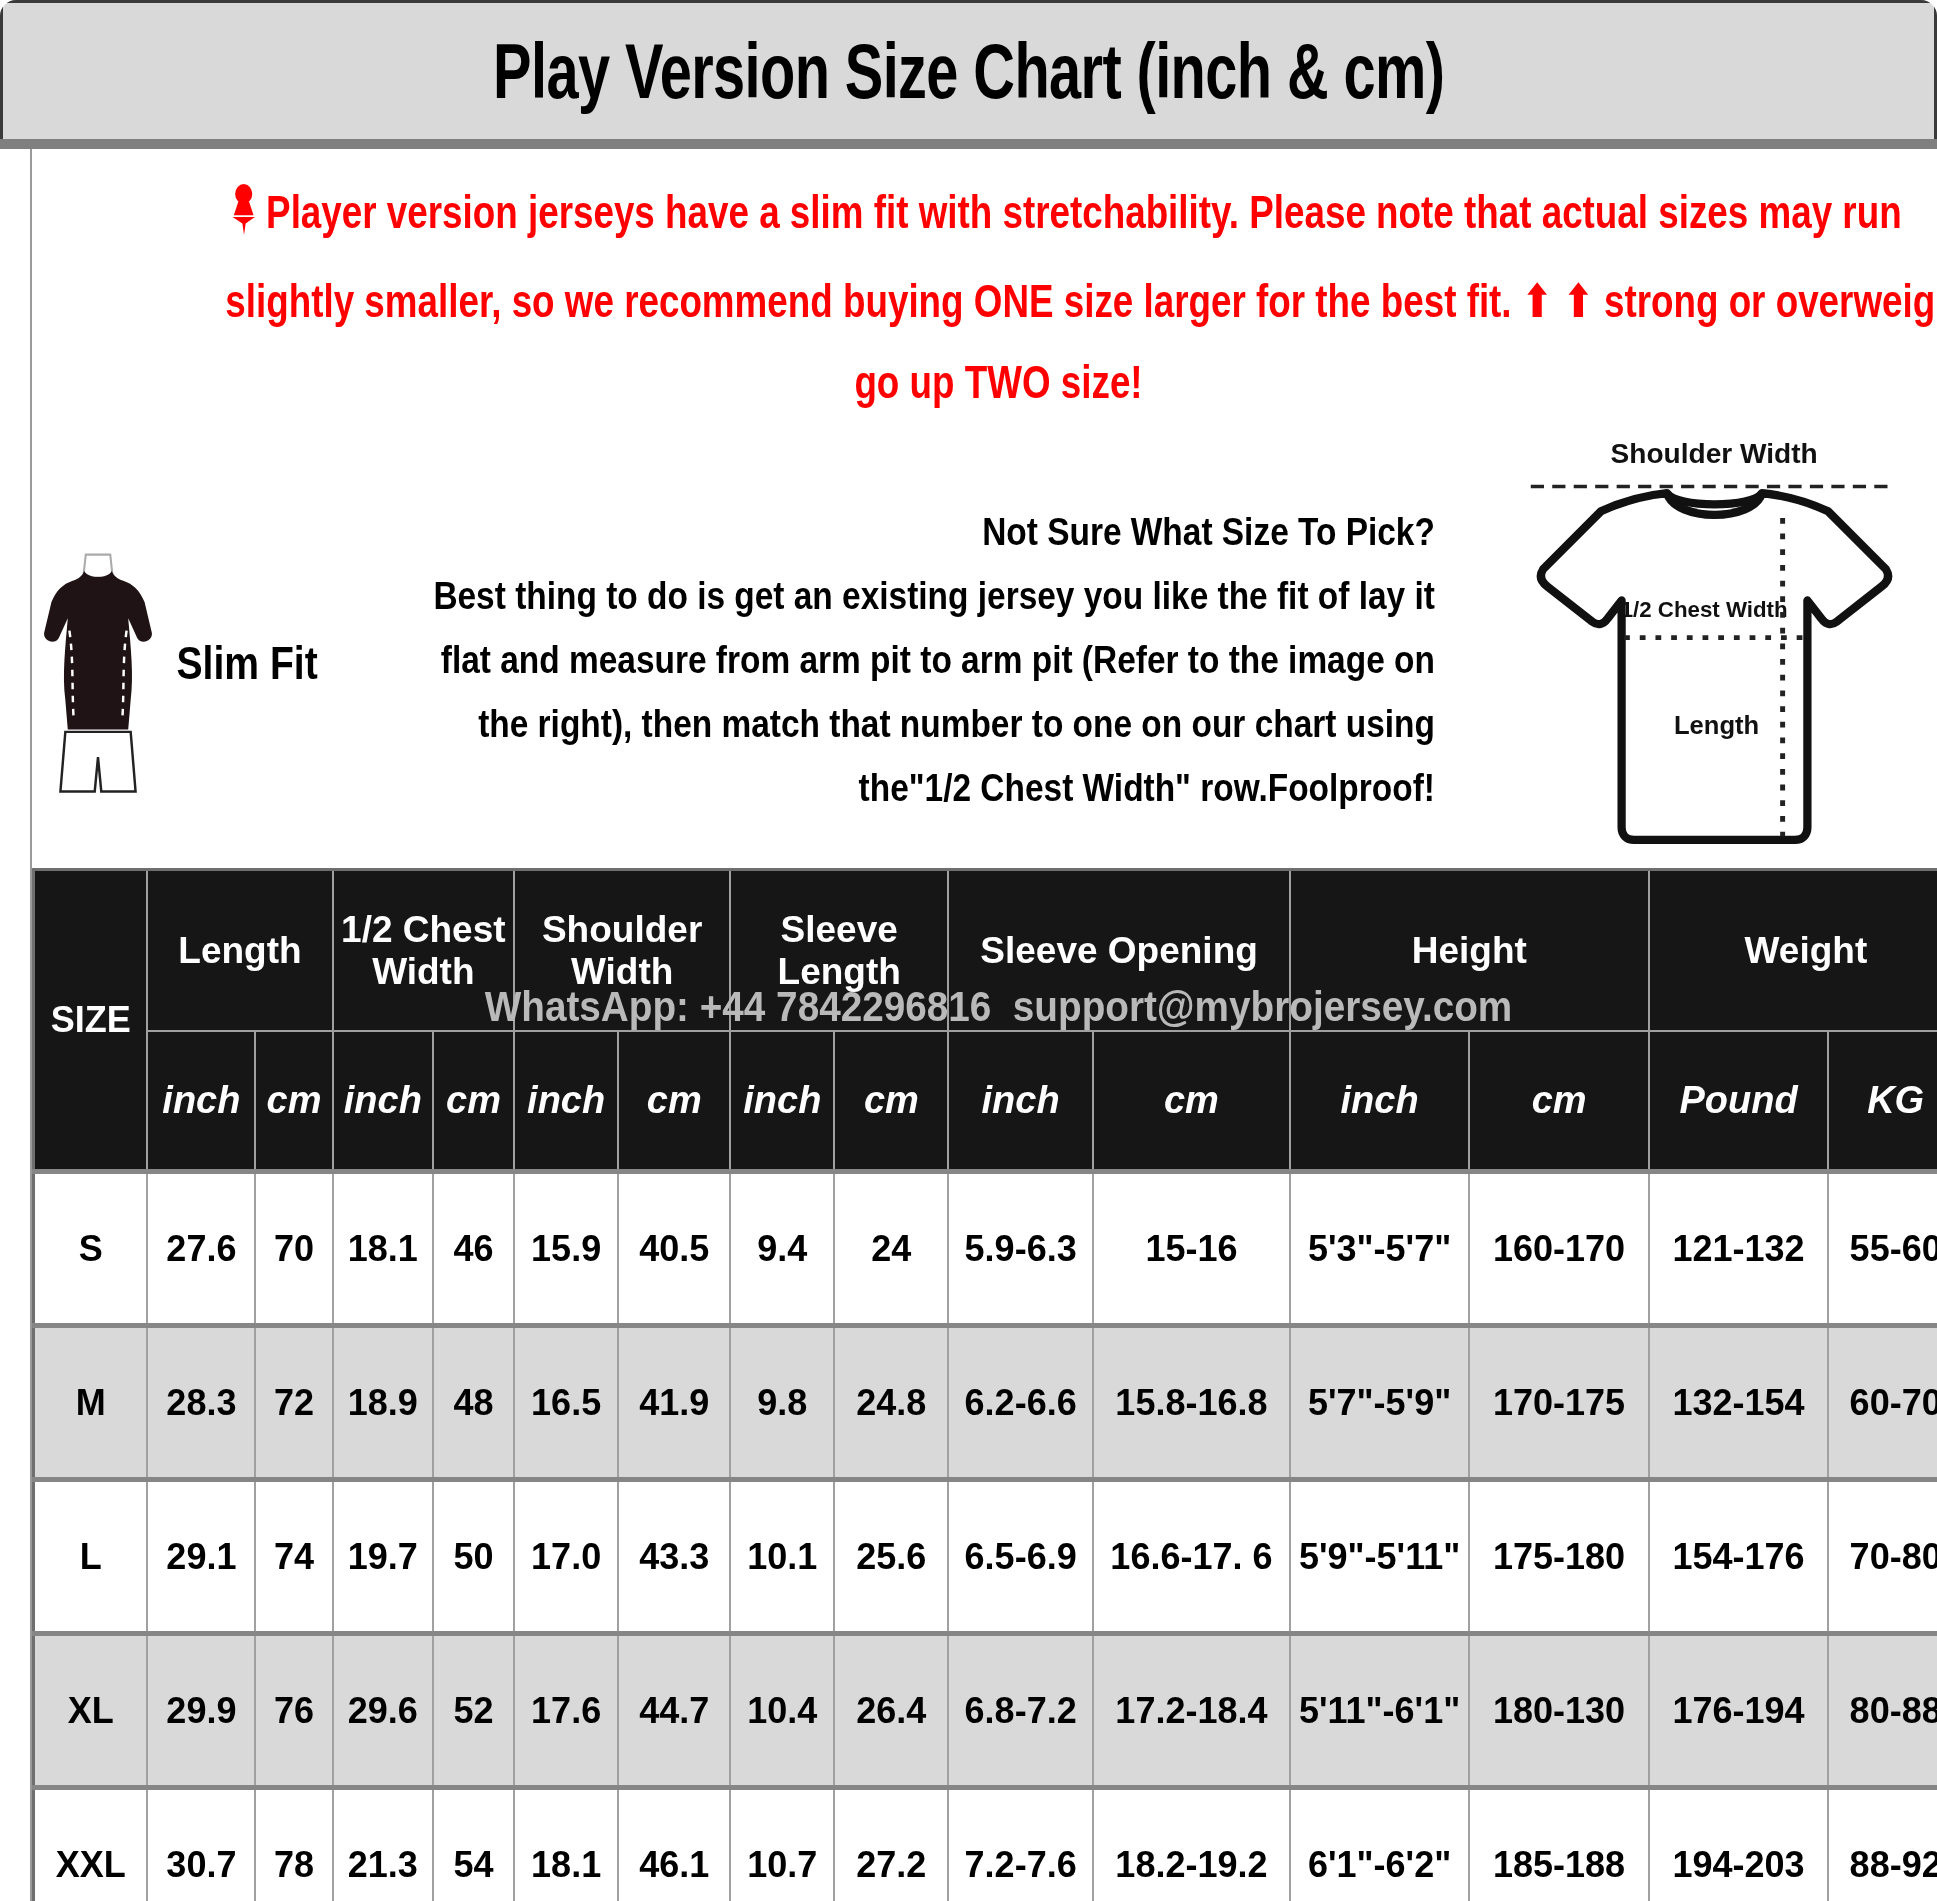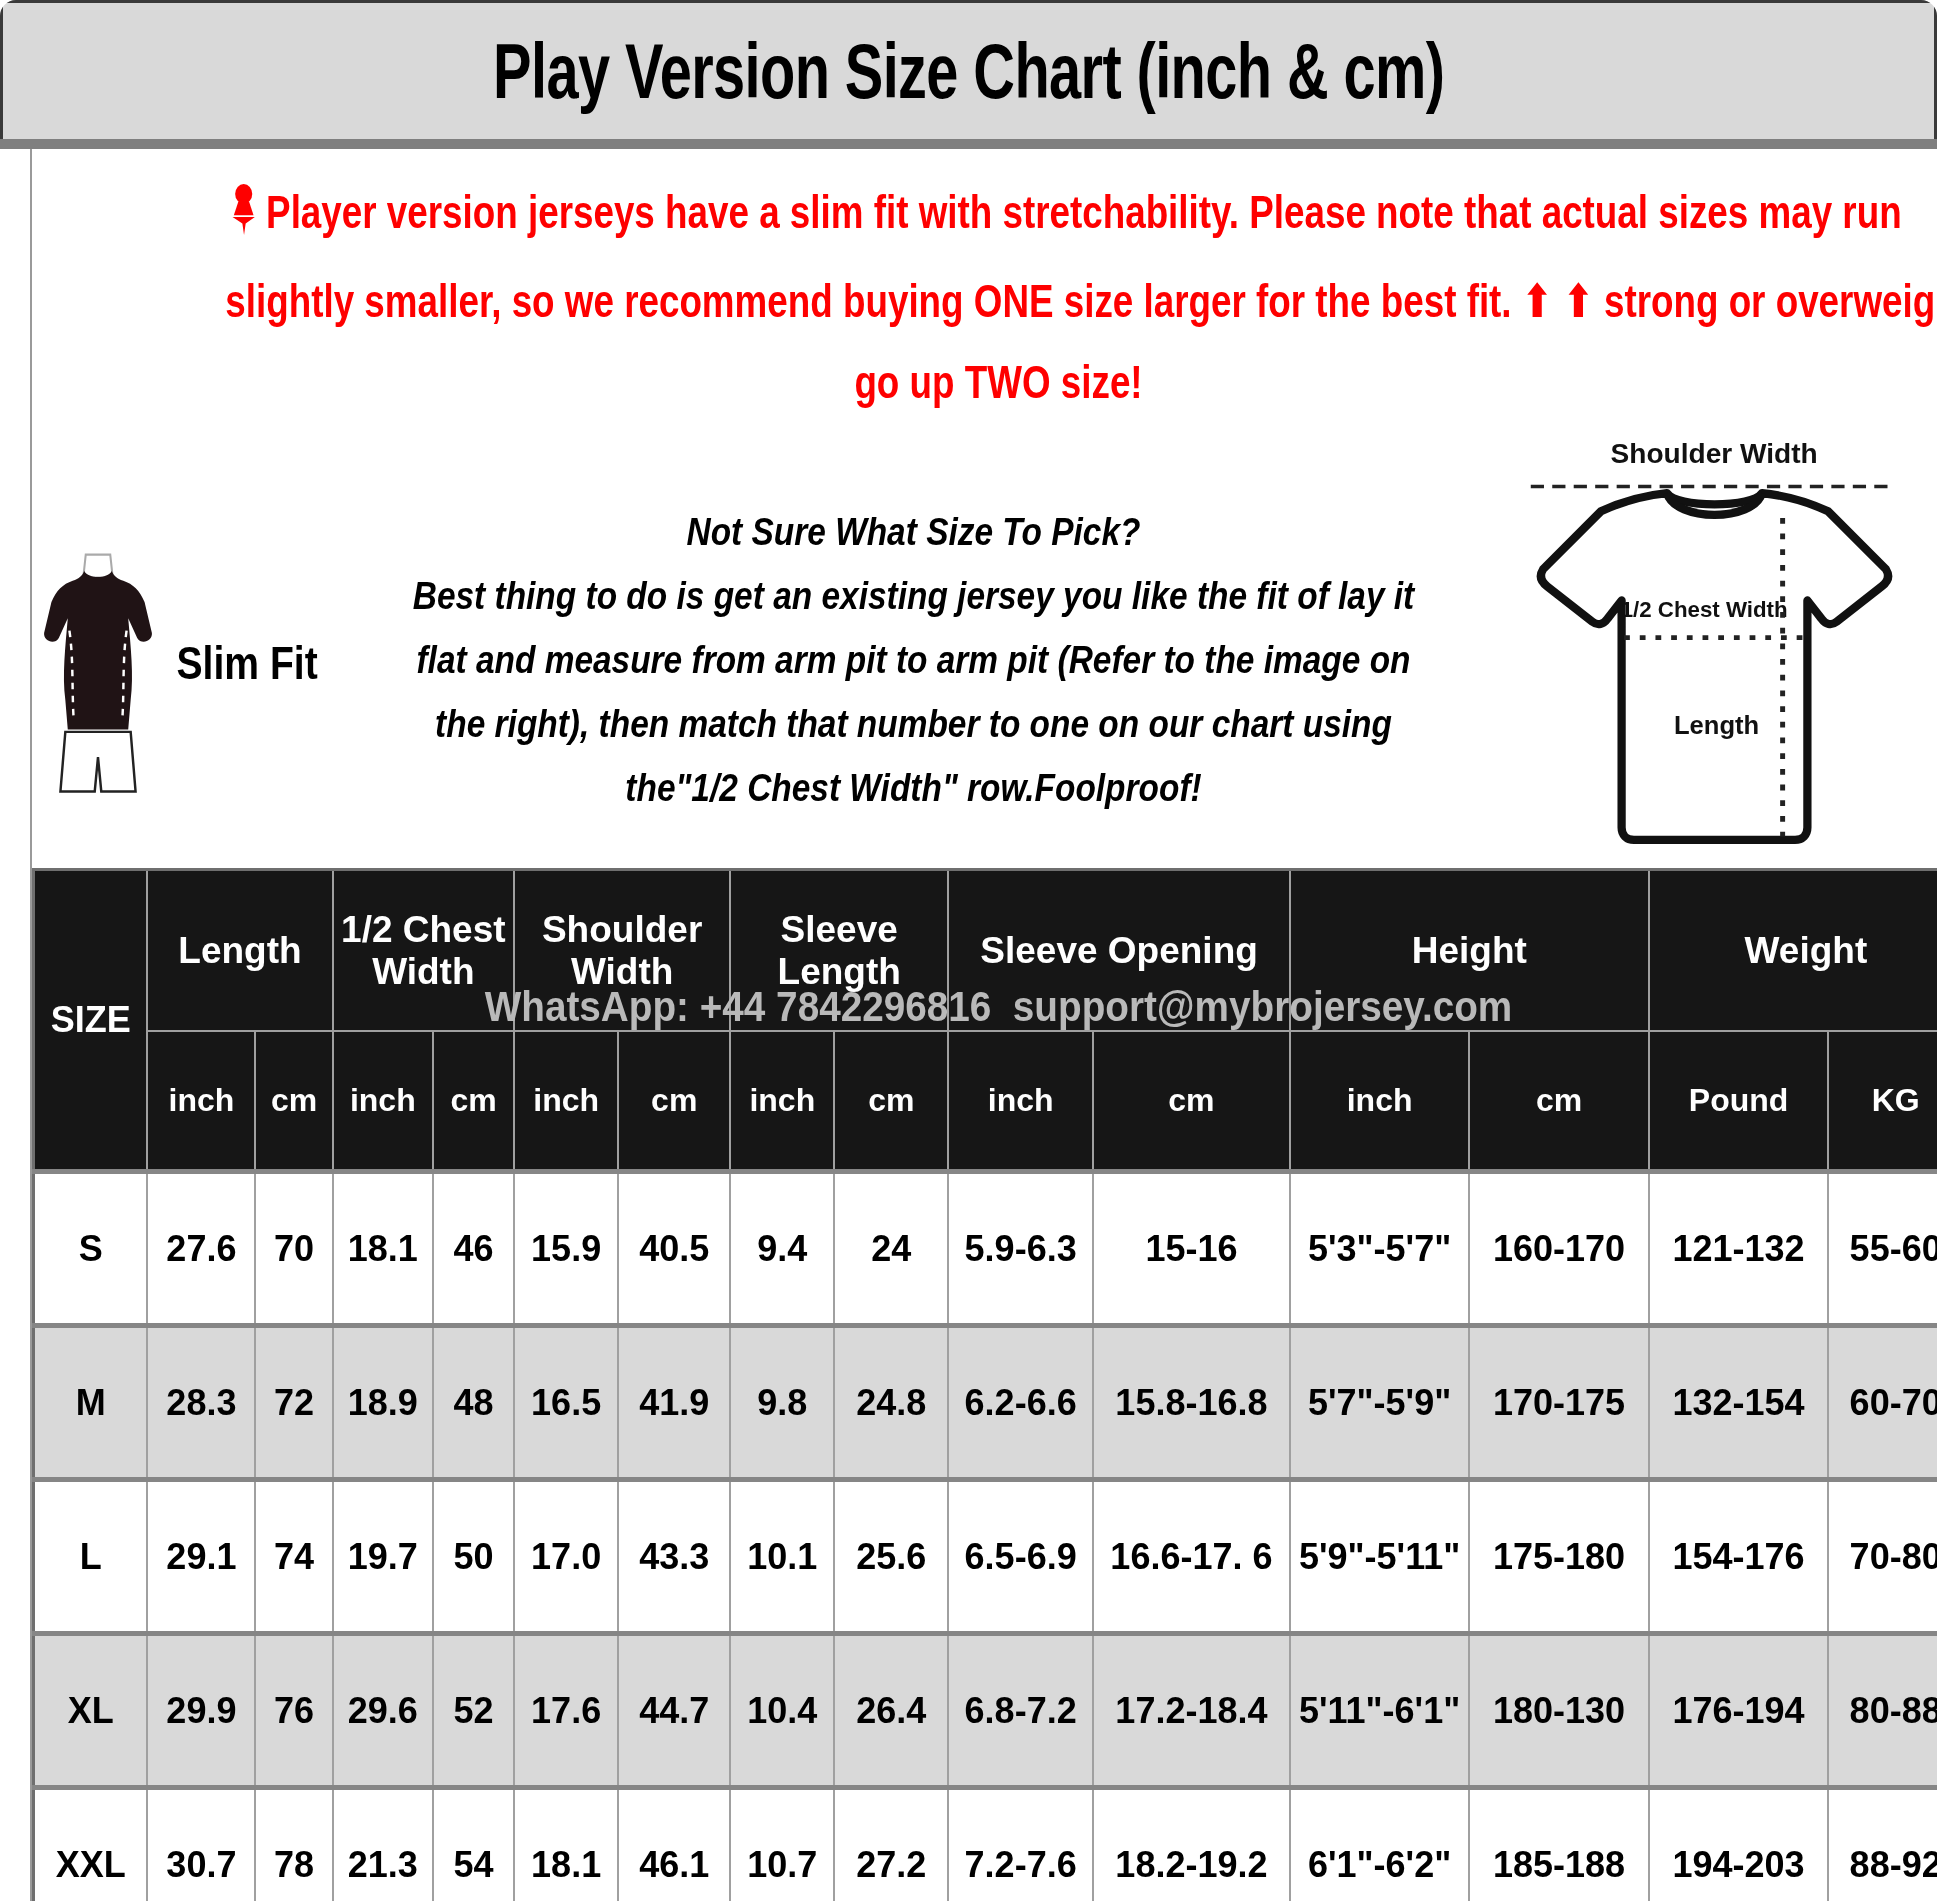--- a/index.html
+++ b/index.html
@@ -21,34 +21,34 @@
   .red-note { height:273px; padding-top:23px; text-align:center; color:#fe0000; }
   .red-note .line { display:block; font-size:46px; line-height:81px; white-space:nowrap;
                     transform:scaleX(0.80); transform-origin:center; }
   .pin { display:inline-block; vertical-align:-8.3px; margin-right:5px; }
 
   
   .mid { display:flex; height:423px; }
   .left-col { width:289px; display:flex; align-items:center; }
   .left-col svg { margin-top:40px; }
   .slim-label { margin-top:13.2px; font-size:46px; transform:scaleX(0.85); white-space:nowrap; }
-  .mid-col { flex:1; padding-top:55px; text-align:center;font-style:italic; }
+  .mid-col { flex:1; padding-top:55px; text-align:right; }
   .mid-col .hline { display:block; font-size:38px; line-height:64px; white-space:nowrap;
                     transform:scaleX(0.88); transform-origin:center; }
   .right-col { width:459px; }
   .right-col svg { margin-top:-10px; display:block; }
   .diagram-text { font-family:"Liberation Sans","DejaVu Sans",sans-serif; font-weight:bold; fill:#111; }
 
   
   .table-wrap { position:relative; }
   table { width:100%; border-collapse:collapse; table-layout:fixed; border:3.3px solid #6f6f6f; }
   thead th { background:#161616; color:#ffffff; border:2.5px solid #a0a0a0;
              font-size:37px; font-weight:bold; padding:0; }
   .group-row th { height:159px; }
-  .unit-row th { height:137px; font-size:32px; }
+  .unit-row th { height:137px; font-size:38px;font-style:italic; }
   th.size-th { font-size:36px; }
   tbody td { height:149px; text-align:center; vertical-align:middle; font-size:36px; font-weight:bold;
              border-left:2.5px solid #a0a0a0; border-right:2.5px solid #a0a0a0;
              border-top:5px solid #868686; border-bottom:5px solid #868686; padding:0; }
   tbody tr:nth-child(odd)  { background:#ffffff; }
   tbody tr:nth-child(even) { background:#d9d9d9; }
 
   .watermark { position:absolute; top:114px; left:0; width:100%; text-align:center;
                color:#b9b9b9; font-size:43px; white-space:pre; pointer-events:none; z-index:5;
                transform:scaleX(0.9); transform-origin:center; }

